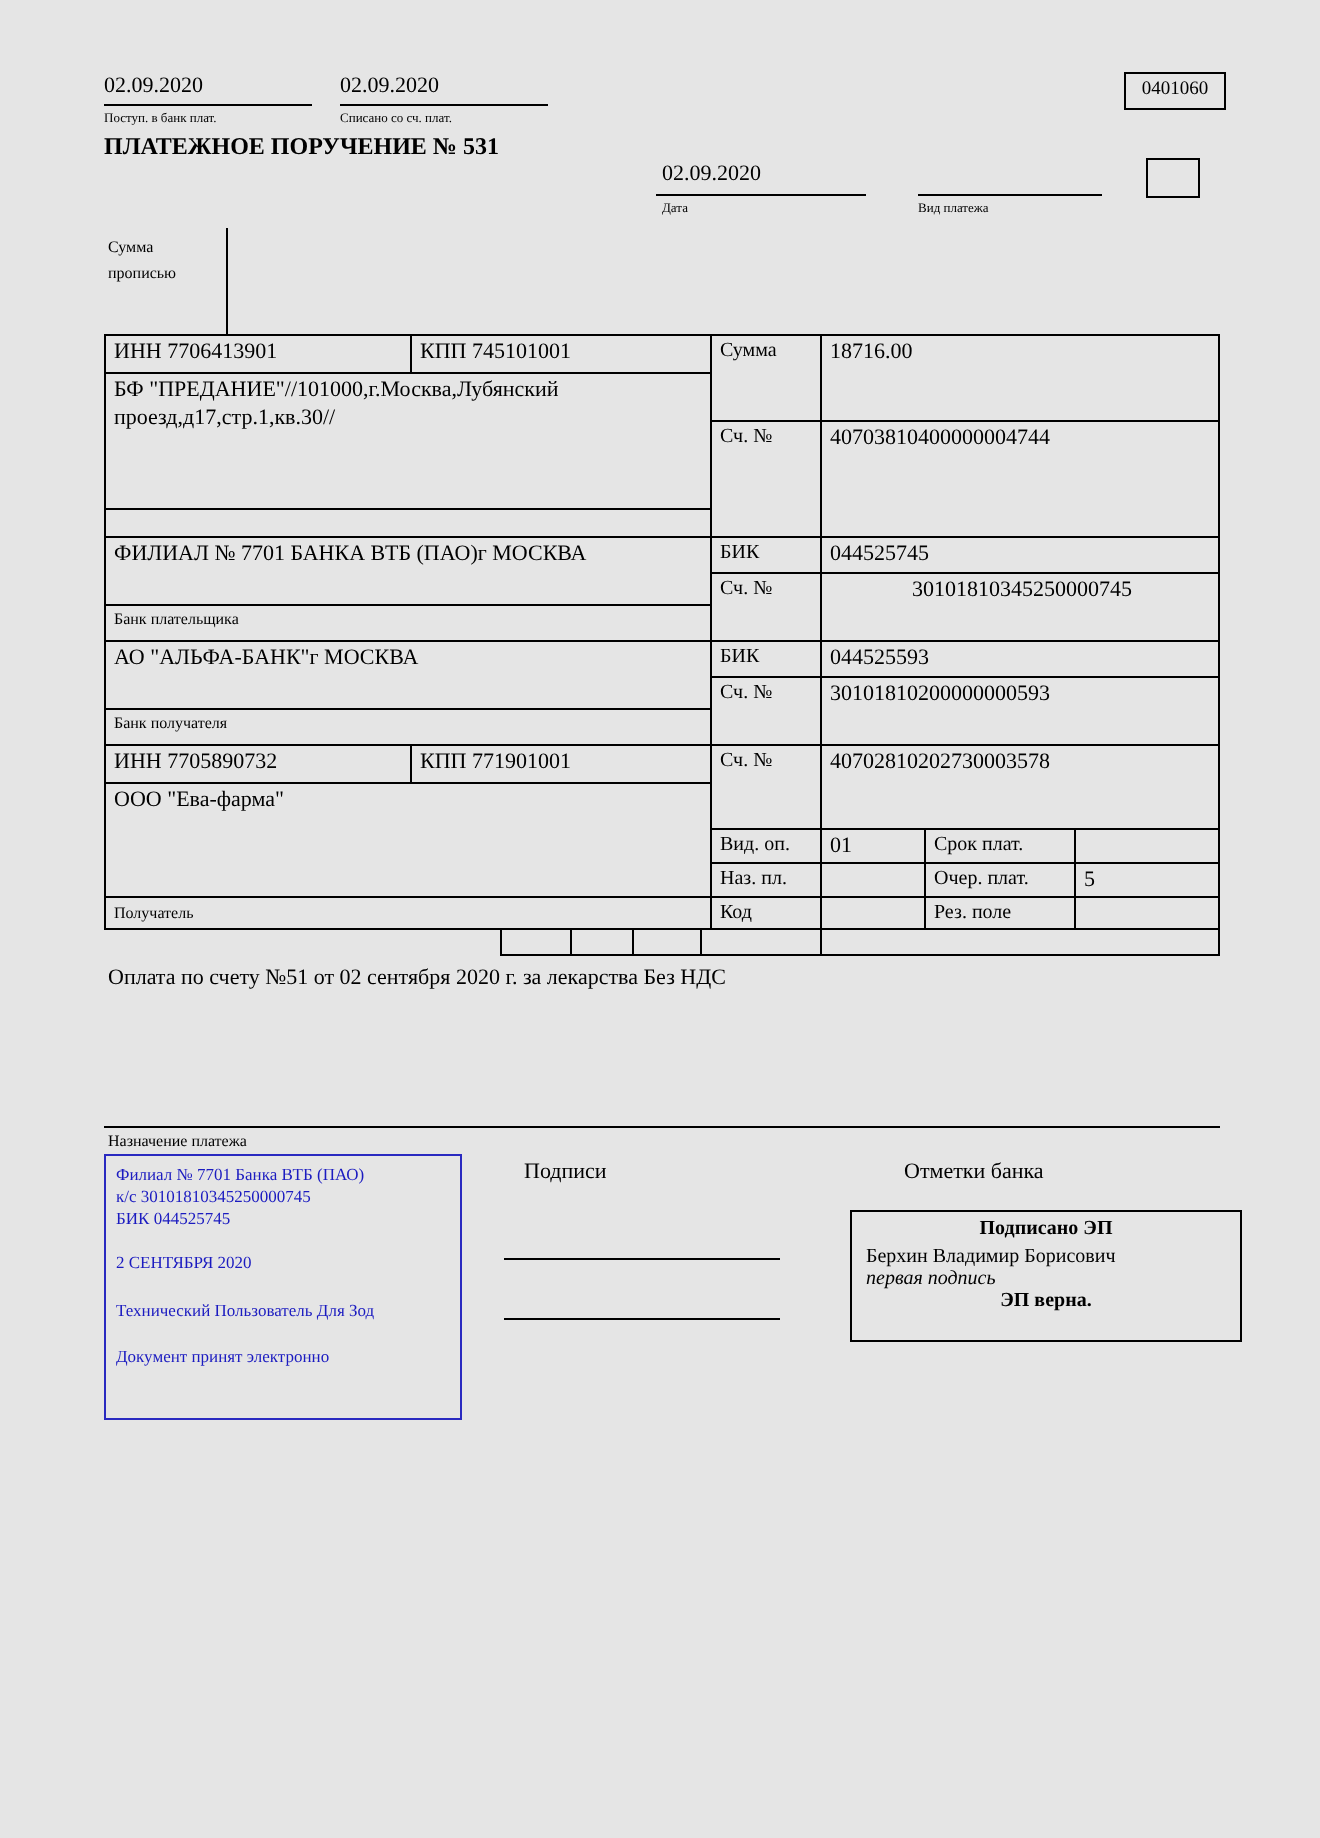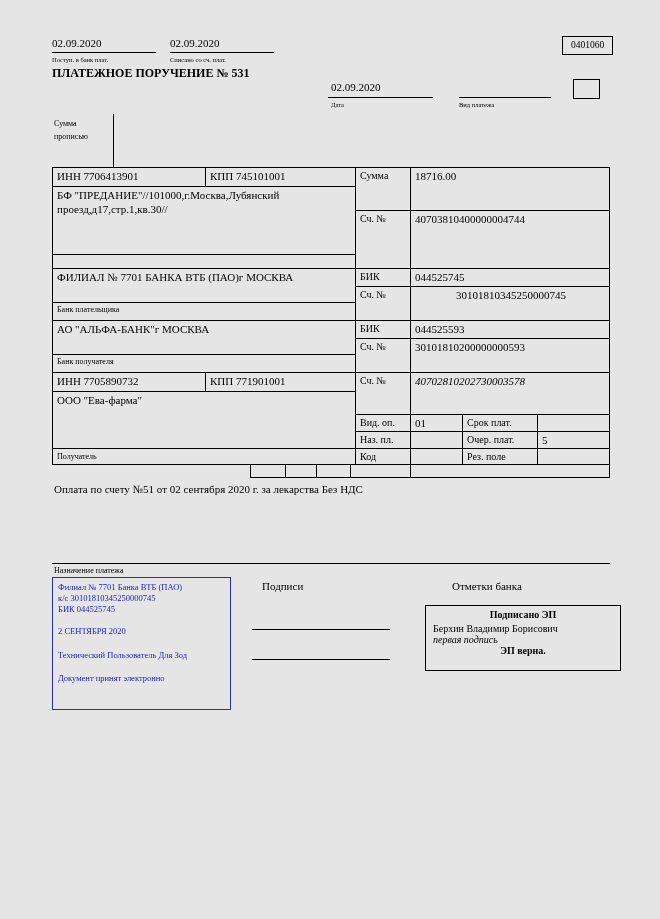--- a/index.html
+++ b/index.html
@@ -71,21 +71,21 @@
   <div class="cell" style="left:52px;top:320px;width:303px;height:34px;">АО "АЛЬФА-БАНК"г МОСКВА</div>
   <div class="cell f10" style="left:355px;top:320px;width:55px;height:18px;">БИК</div>
   <div class="cell" style="left:410px;top:320px;width:200px;height:18px;">044525593</div>
   <div class="cell f10" style="left:355px;top:338px;width:55px;height:34px;">Сч. №</div>
   <div class="cell" style="left:410px;top:338px;width:200px;height:34px;">30101810200000000593</div>
   <div class="cell f8" style="left:52px;top:354px;width:303px;height:18px;padding-top:2px;">Банк получателя</div>
 
   <div class="cell" style="left:52px;top:372px;width:153px;height:19px;">ИНН 7705890732</div>
   <div class="cell" style="left:205px;top:372px;width:150px;height:19px;">КПП 771901001</div>
   <div class="cell f10" style="left:355px;top:372px;width:55px;height:42px;">Сч. №</div>
-  <div class="cell" style="left:410px;top:372px;width:200px;height:42px;font-style:italic;">40702810202730003578</div>
+  <div class="cell" style="left:410px;top:372px;width:200px;height:42px;">40702810202730003578</div>
   <div class="cell" style="left:52px;top:391px;width:303px;height:57px;">ООО "Ева-фарма"</div>
 
   <div class="cell f10" style="left:355px;top:414px;width:55px;height:17px;">Вид. оп.</div>
   <div class="cell" style="left:410px;top:414px;width:52px;height:17px;">01</div>
   <div class="cell f10" style="left:462px;top:414px;width:75px;height:17px;">Срок плат.</div>
   <div class="cell" style="left:537px;top:414px;width:73px;height:17px;"></div>
 
   <div class="cell f10" style="left:355px;top:431px;width:55px;height:17px;">Наз. пл.</div>
   <div class="cell" style="left:410px;top:431px;width:52px;height:17px;"></div>
   <div class="cell f10" style="left:462px;top:431px;width:75px;height:17px;">Очер. плат.</div>

